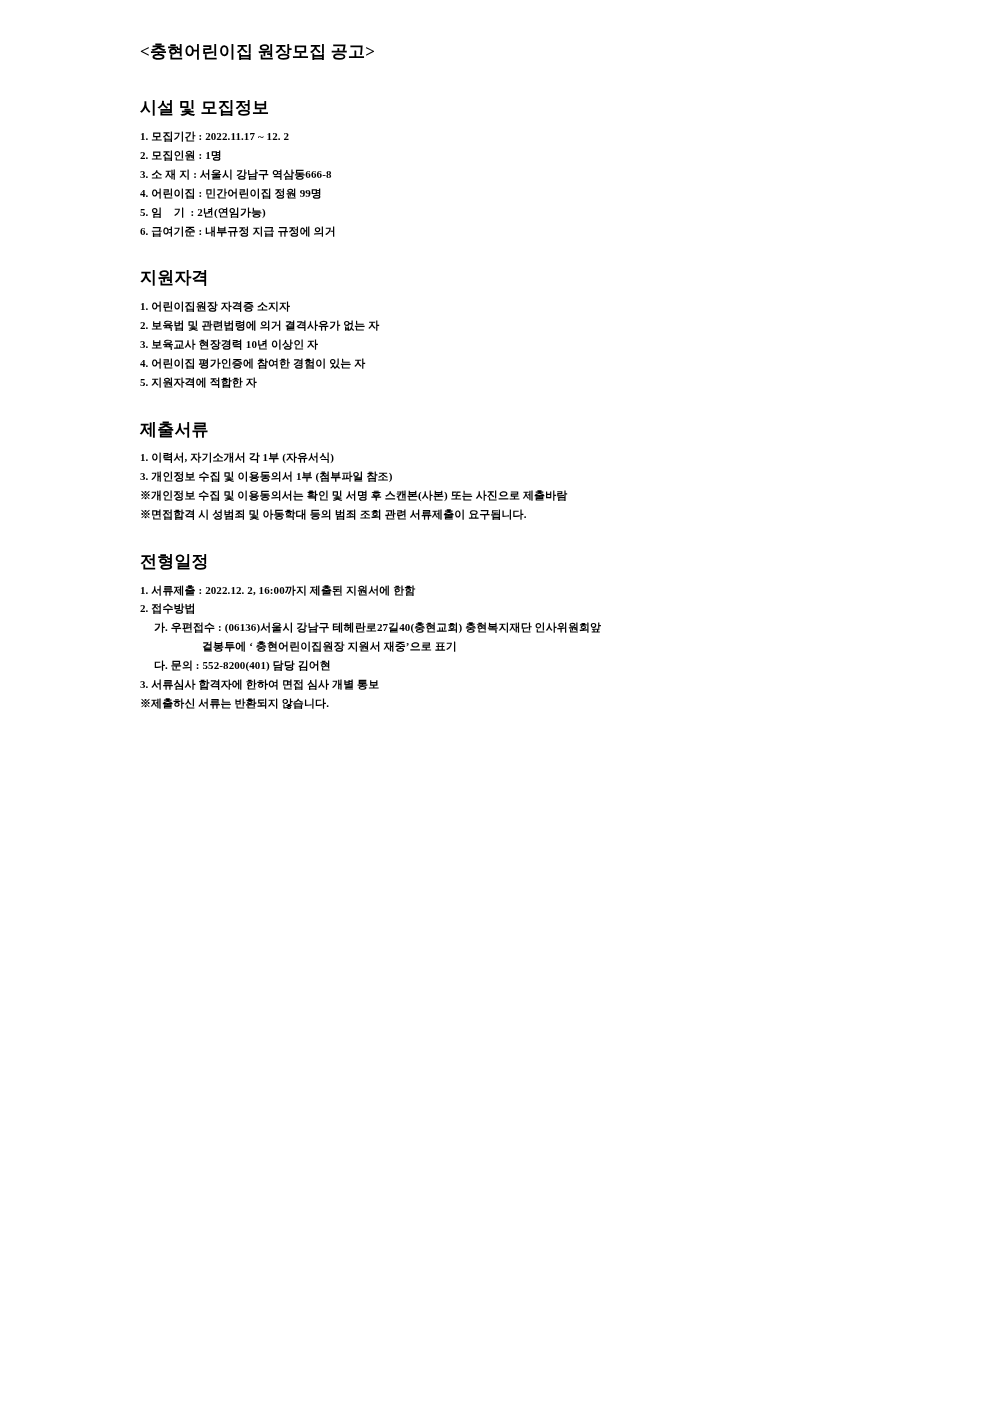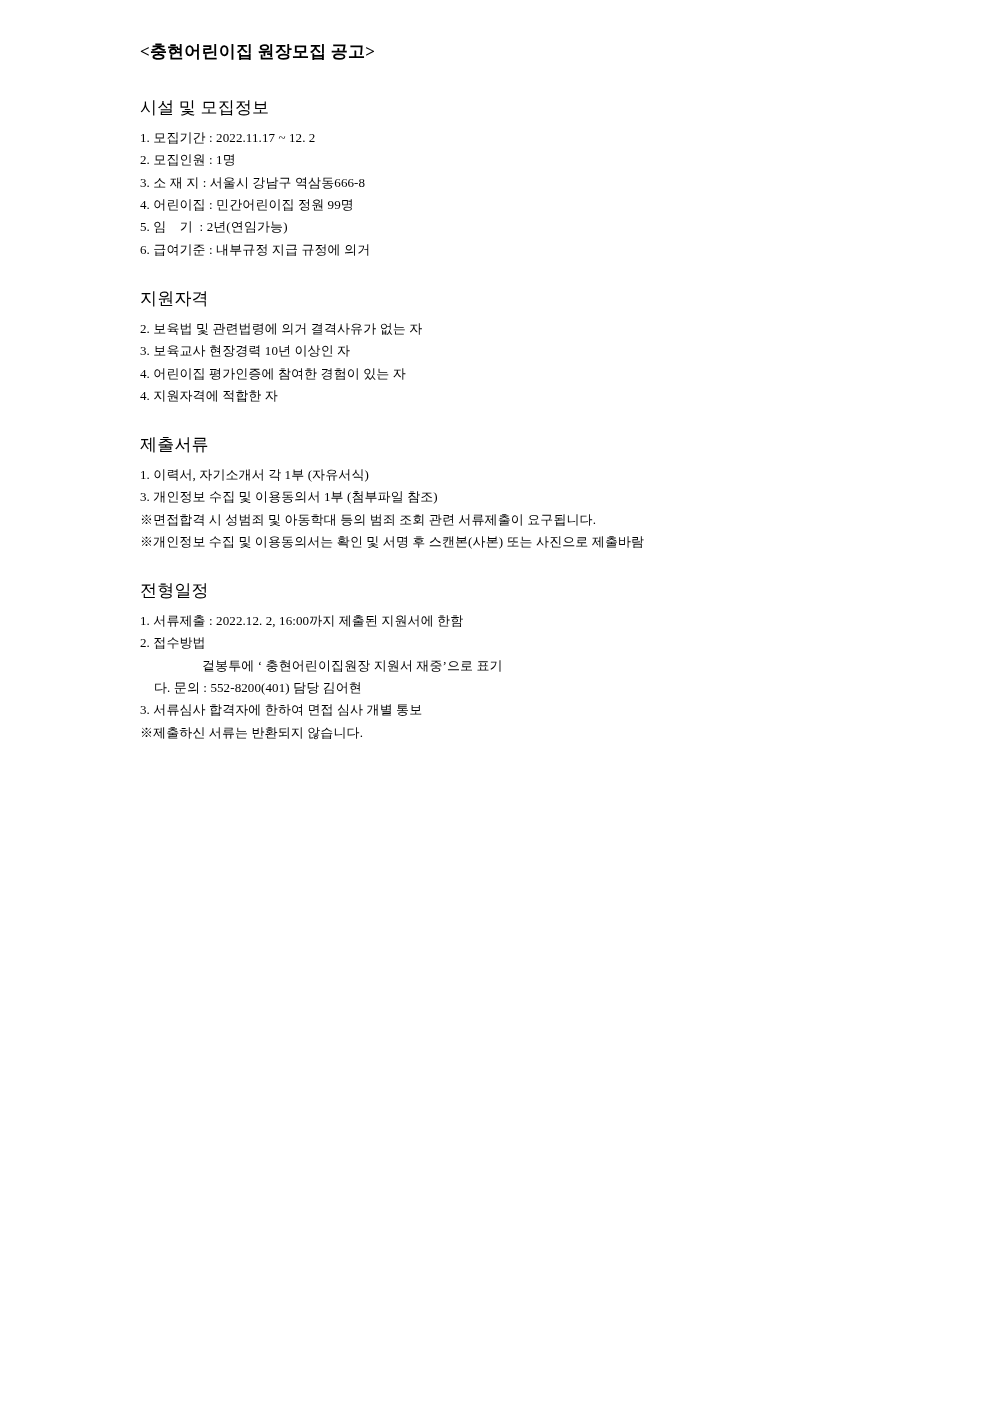--- a/index.html
+++ b/index.html
@@ -26,30 +26,31 @@
     font-weight: bold;
     letter-spacing: 0.2px;
     margin: 0 0 34px 0;
     line-height: 1.2;
   }
   .section {
     margin-bottom: 26px;
   }
   .section-heading {
     font-size: 17px;
-    font-weight: normal;
+    font-weight: bold;
     margin: 0 0 6px 0;
     line-height: 1.45;
     letter-spacing: 0.2px;
   }
   .line {
-    font-size: 13px;
+    font-size: 11px;
     line-height: 1.72;
     letter-spacing: 0.1px;
     white-space: pre-wrap;
+    font-weight: bold;
   }
   .line.indent1 {
     padding-left: 14px;
   }
   .line.indent2 {
     padding-left: 62px;
   }
 </style>
 </head>
 <body>
@@ -61,35 +62,37 @@
         <div class="section-heading">시설 및 모집정보</div>
         <div class="line">1. 모집기간 : 2022.11.17 ~ 12. 2</div>
         <div class="line">2. 모집인원 : 1명</div>
         <div class="line">3. 소 재 지 : 서울시 강남구 역삼동666-8</div>
         <div class="line">4. 어린이집 : 민간어린이집 정원 99명</div>
         <div class="line">5. 임    기  : 2년(연임가능)</div>
         <div class="line">6. 급여기준 : 내부규정 지급 규정에 의거</div>
       </div>
       <div class="section">
         <div class="section-heading">지원자격</div>
+        <div class="line">1. 어린이집원장 자격증 소지자</div>
         <div class="line">2. 보육법 및 관련법령에 의거 결격사유가 없는 자</div>
         <div class="line">3. 보육교사 현장경력 10년 이상인 자</div>
         <div class="line">4. 어린이집 평가인증에 참여한 경험이 있는 자</div>
-        <div class="line">4. 지원자격에 적합한 자</div>
+        <div class="line">5. 지원자격에 적합한 자</div>
       </div>
       <div class="section">
         <div class="section-heading">제출서류</div>
         <div class="line">1. 이력서, 자기소개서 각 1부 (자유서식)</div>
         <div class="line">3. 개인정보 수집 및 이용동의서 1부 (첨부파일 참조)</div>
+        <div class="line">※개인정보 수집 및 이용동의서는 확인 및 서명 후 스캔본(사본) 또는 사진으로 제출바람</div>
         <div class="line">※면접합격 시 성범죄 및 아동학대 등의 범죄 조회 관련 서류제출이 요구됩니다.</div>
-        <div class="line">※개인정보 수집 및 이용동의서는 확인 및 서명 후 스캔본(사본) 또는 사진으로 제출바람</div>
       </div>
       <div class="section">
         <div class="section-heading">전형일정</div>
         <div class="line">1. 서류제출 : 2022.12. 2, 16:00까지 제출된 지원서에 한함</div>
         <div class="line">2. 접수방법</div>
+        <div class="line indent1">가. 우편접수 : (06136)서울시 강남구 테헤란로27길40(충현교회) 충현복지재단 인사위원회앞</div>
         <div class="line indent2">겉봉투에 ‘ 충현어린이집원장 지원서 재중’으로 표기</div>
         <div class="line indent1">다. 문의 : 552-8200(401) 담당 김어현</div>
         <div class="line">3. 서류심사 합격자에 한하여 면접 심사 개별 통보</div>
         <div class="line">※제출하신 서류는 반환되지 않습니다.</div>
       </div>
     </div>
 </div>
 
 </body></html>

